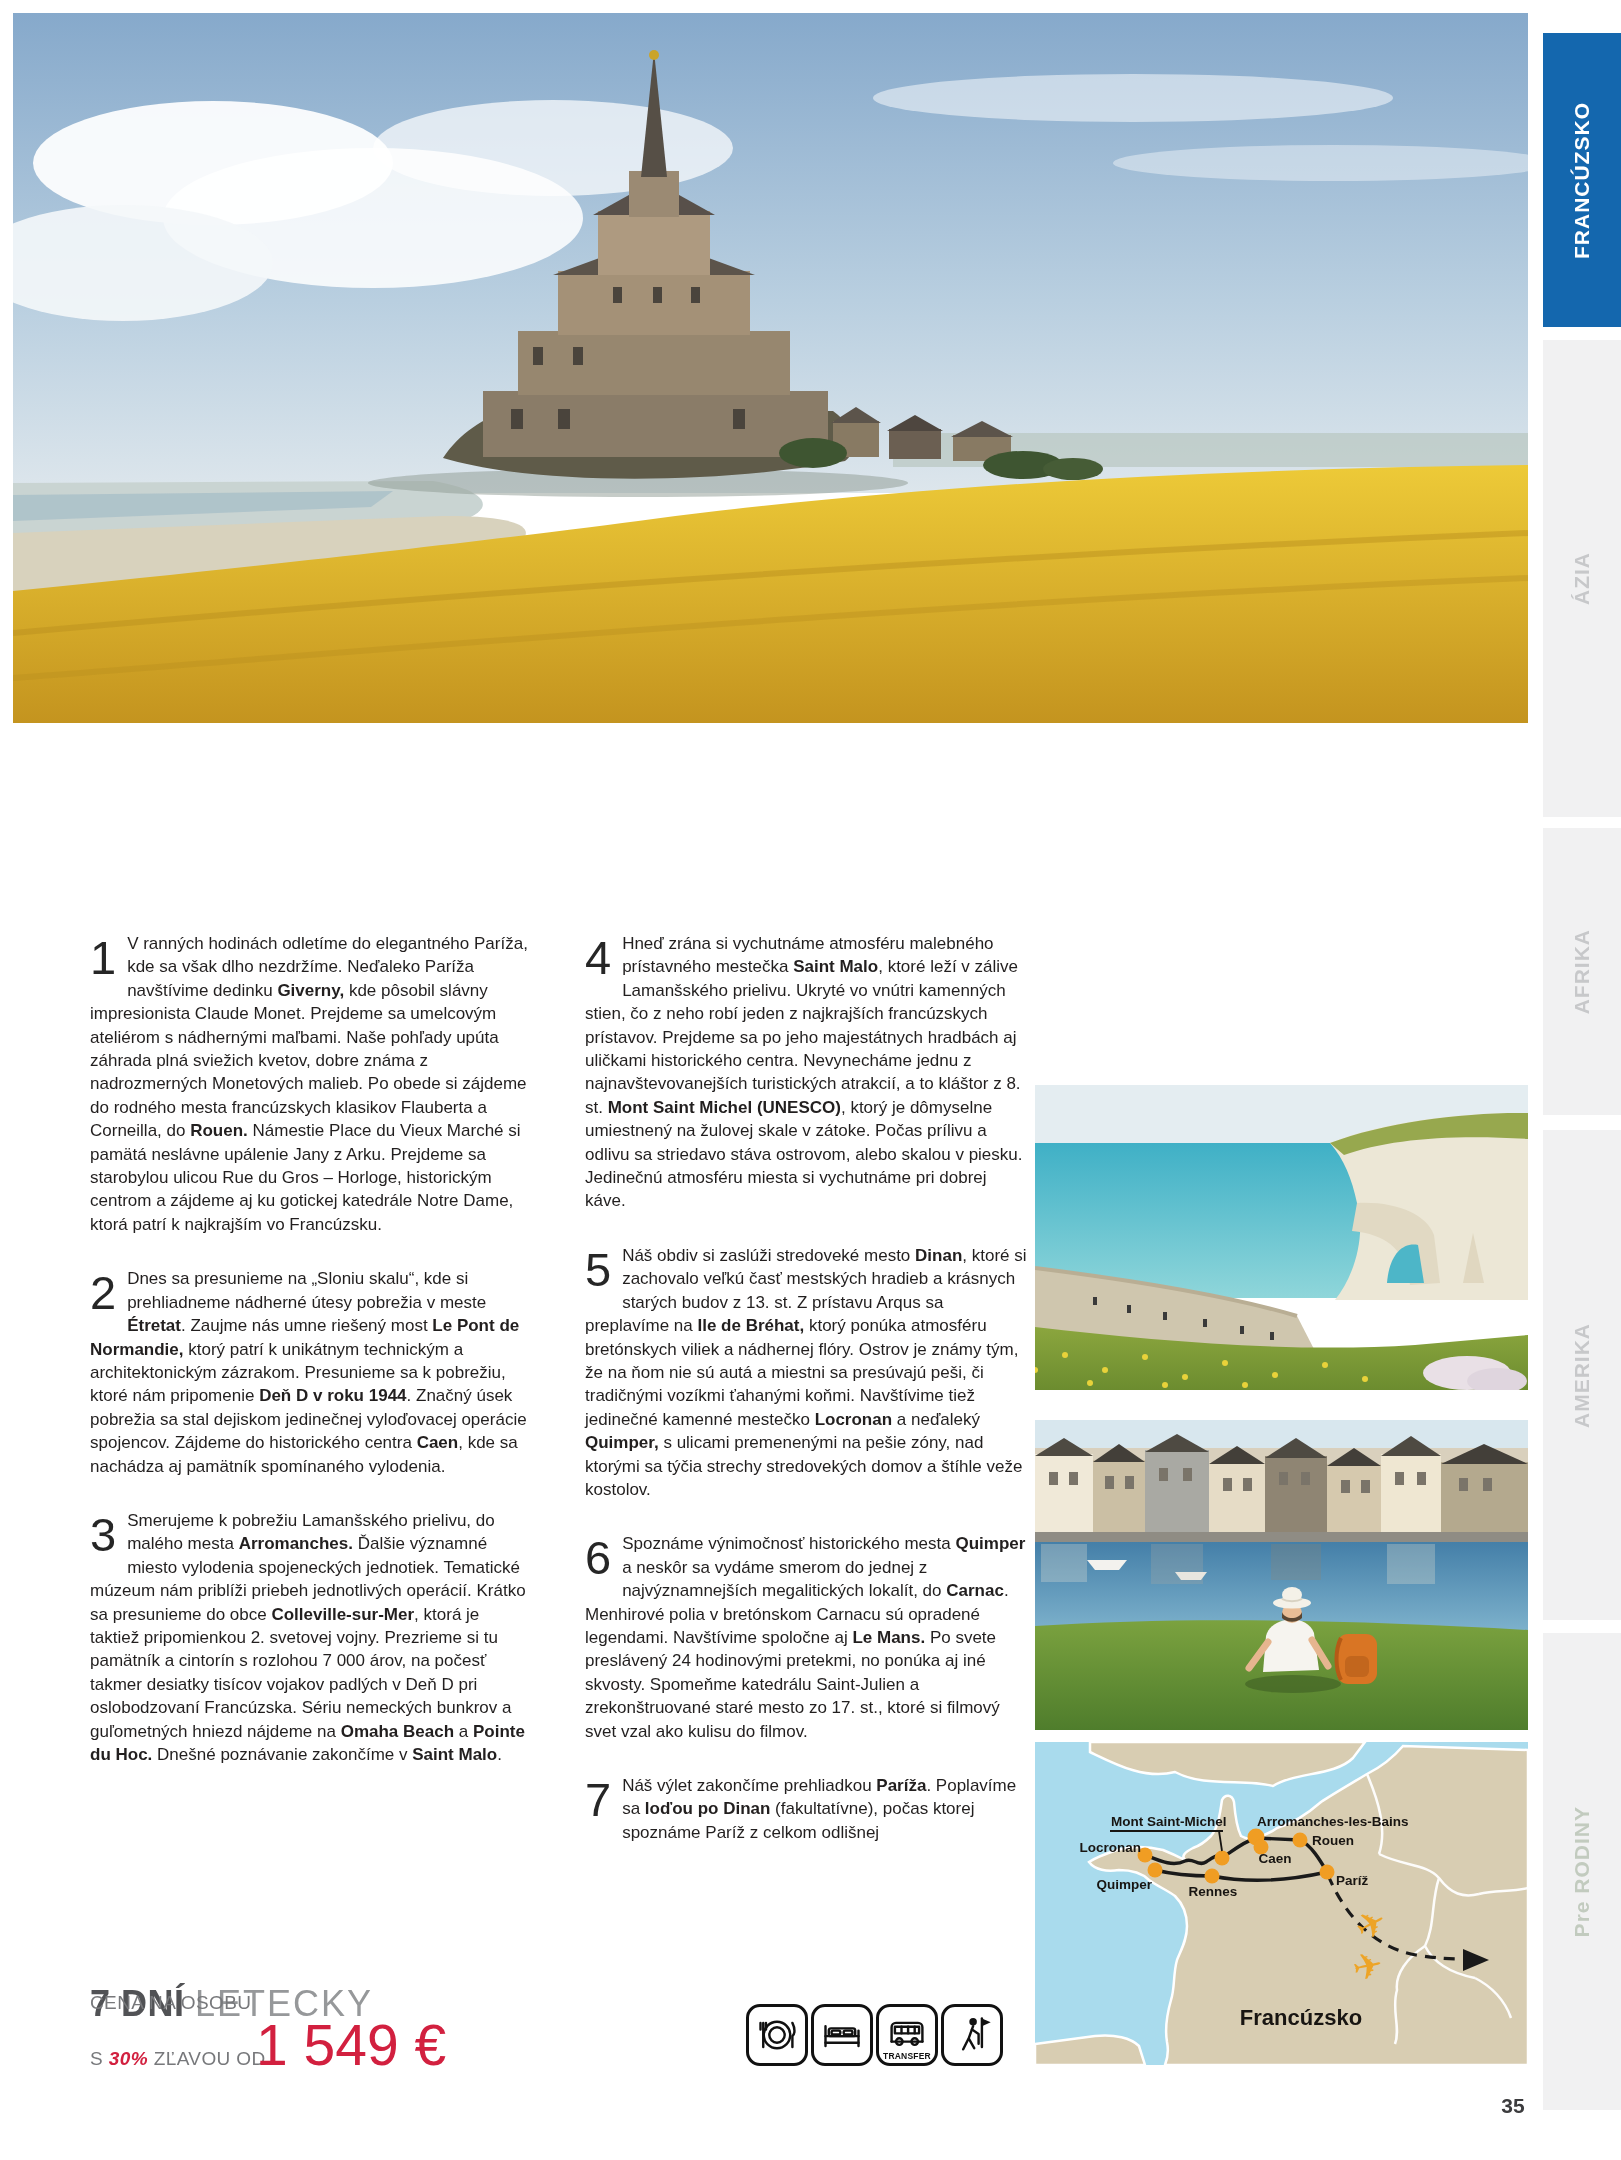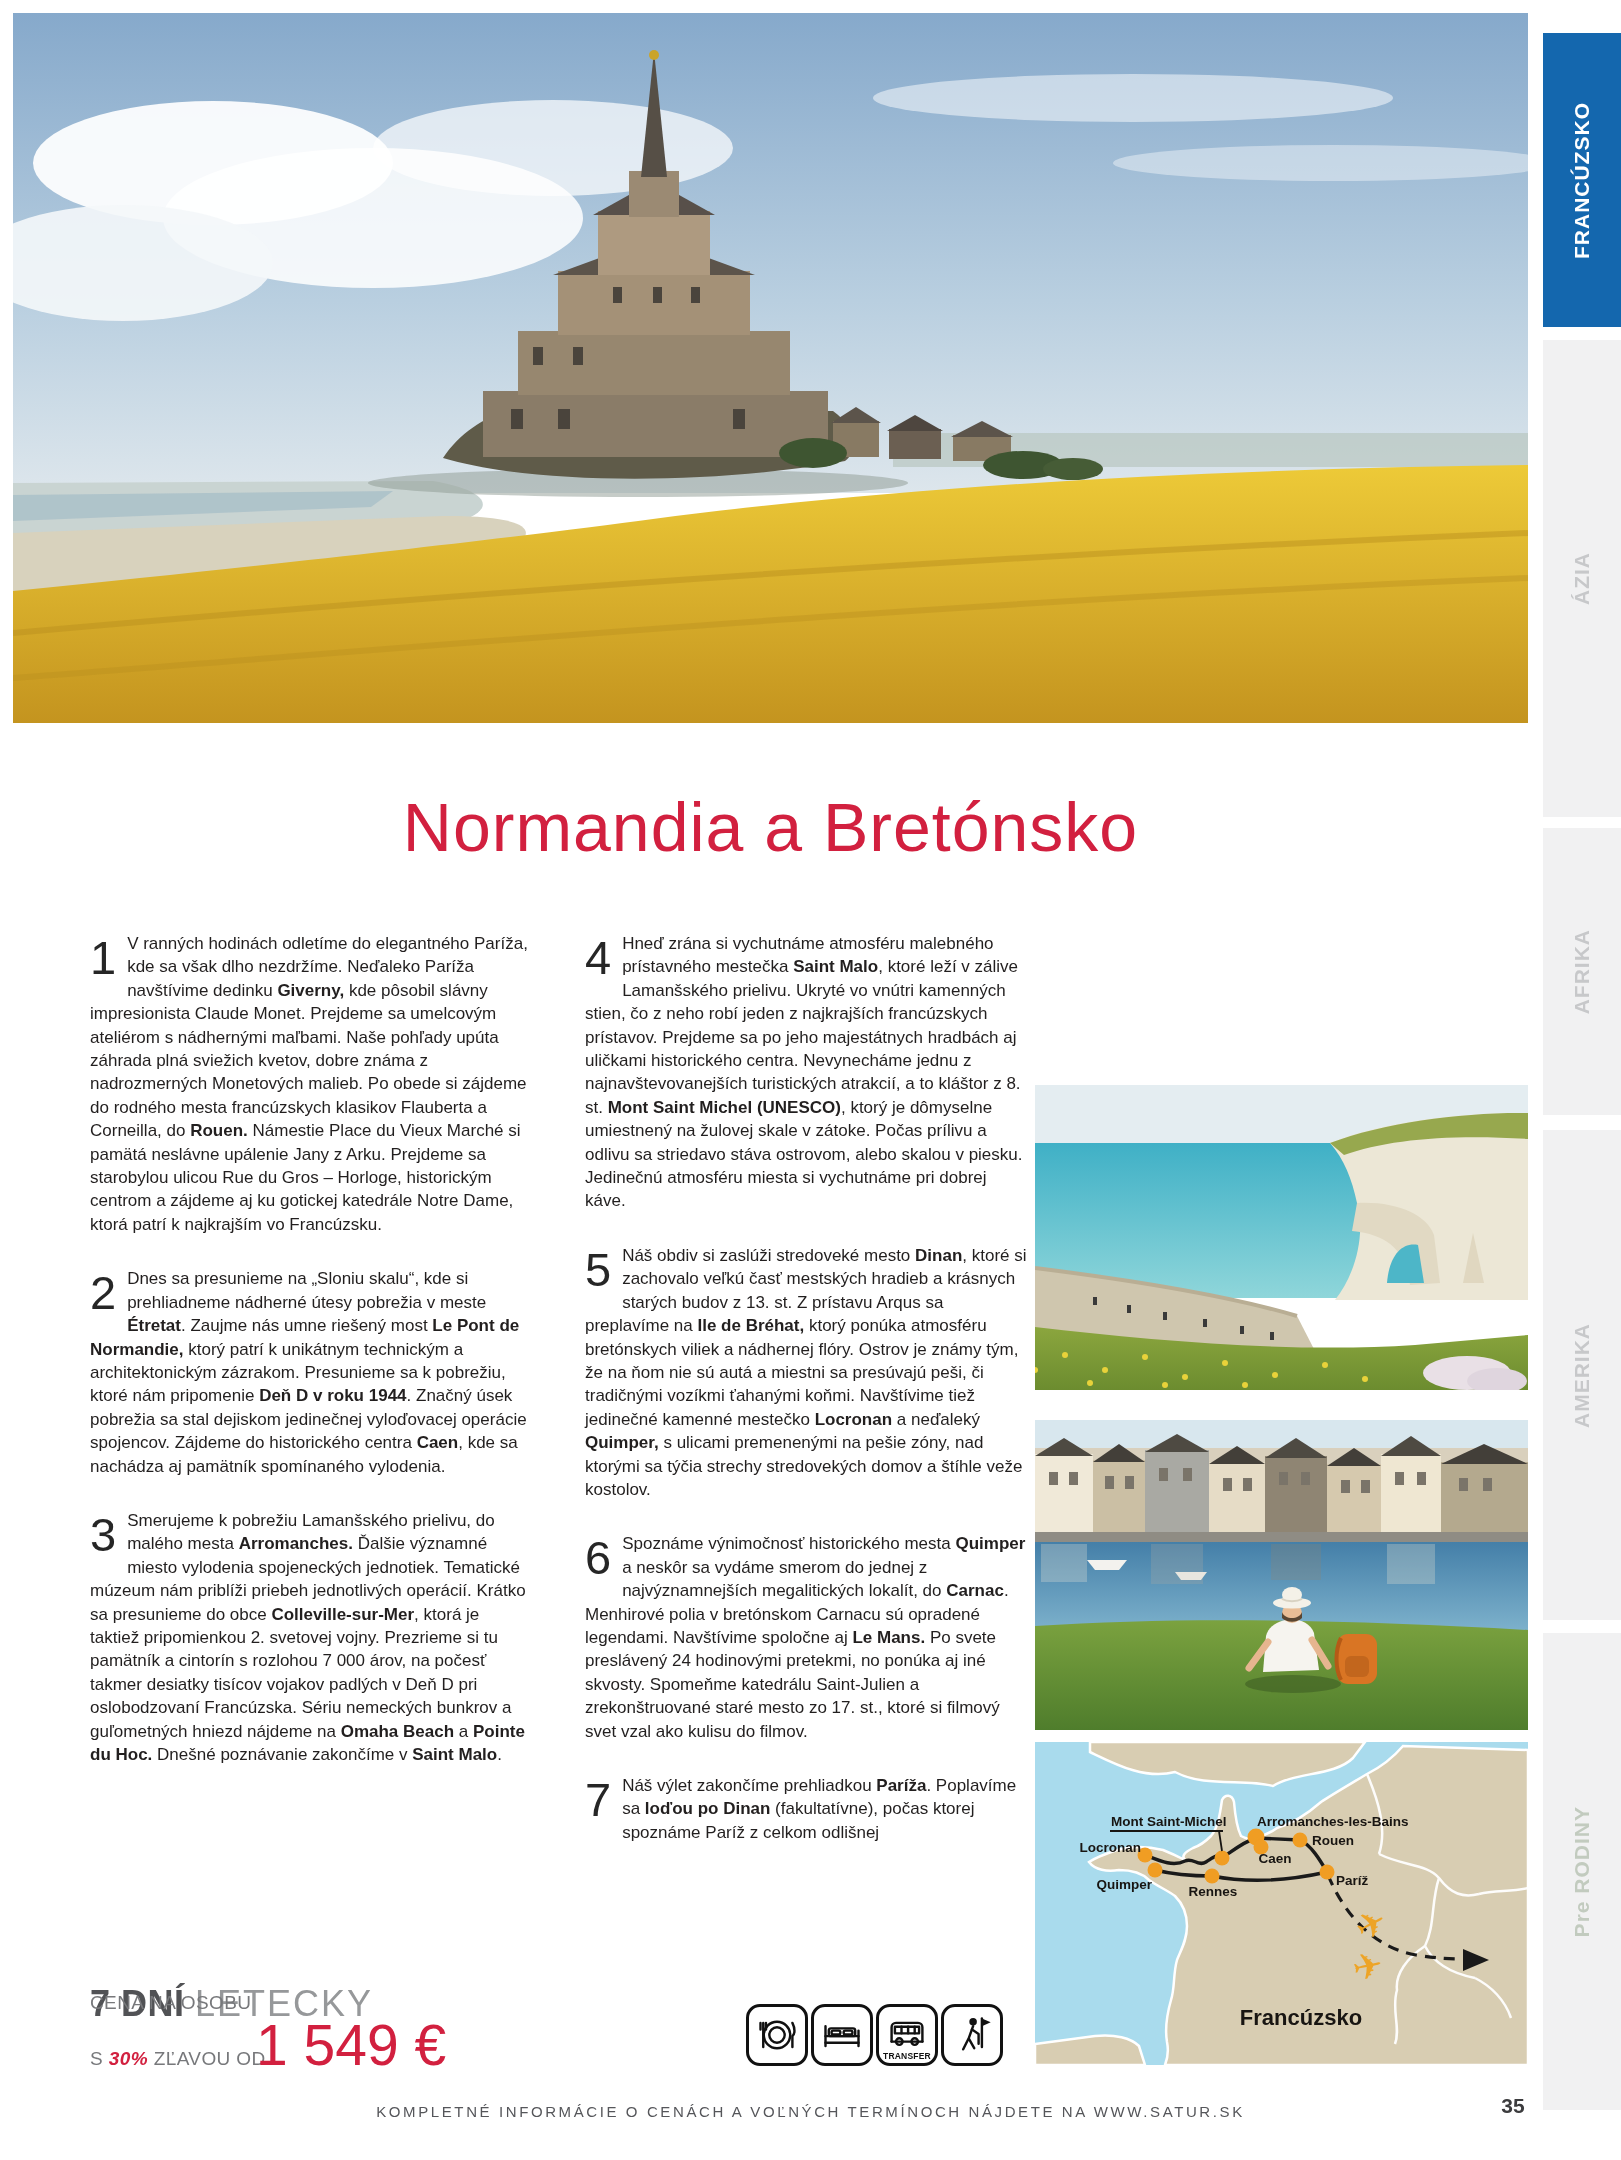--- a/index.html
+++ b/index.html
@@ -117,21 +117,20 @@
           <polygon points="874,418 902,402 930,418" fill="#4e463f"></polygon>
         <rect x="940" y="422" width="58" height="26" fill="#887a63"></rect>
           <polygon points="938,424 969,408 1000,424" fill="#5c544b"></polygon>
         <ellipse cx="800" cy="440" rx="34" ry="15" fill="#3e5531"></ellipse>
         <ellipse cx="1010" cy="452" rx="40" ry="14" fill="#3e5531"></ellipse>
         <ellipse cx="1060" cy="456" rx="30" ry="11" fill="#465c36"></ellipse>
       </g>
     </svg>
   </div>
 
-  <div class="main-title">Normandia a Bretónsko</div>
 
   <div class="col" id="col1">
     <p class="para"><span class="dnum">1</span><span>V ranných hodinách odletíme do elegantného Paríža, kde sa však dlho nezdržíme. Neďaleko Paríža navštívime dedinku </span><b>Giverny,</b><span> kde pôsobil slávny impresionista Claude Monet. Prejdeme sa umelcovým ateliérom s nádhernými maľbami. Naše pohľady upúta záhrada plná sviežich kvetov, dobre známa z nadrozmerných Monetových malieb. Po obede si zájdeme do rodného mesta francúzskych klasikov Flauberta a Corneilla, do </span><b>Rouen.</b><span> Námestie Place du Vieux Marché si pamätá neslávne upálenie Jany z Arku. Prejdeme sa starobylou ulicou Rue du Gros – Horloge, historickým centrom a zájdeme aj ku gotickej katedrále Notre Dame, ktorá patrí k najkrajším vo Francúzsku.</span></p>
     <p class="para"><span class="dnum">2</span><span>Dnes sa presunieme na „Sloniu skalu“, kde si prehliadneme nádherné útesy pobrežia v meste </span><b>Étretat</b><span>. Zaujme nás umne riešený most </span><b>Le Pont de Normandie,</b><span> ktorý patrí k unikátnym technickým a architektonickým zázrakom. Presunieme sa k pobrežiu, ktoré nám pripomenie </span><b>Deň D v roku 1944</b><span>. Značný úsek pobrežia sa stal dejiskom jedinečnej vyloďovacej operácie spojencov. Zájdeme do historického centra </span><b>Caen</b><span>, kde sa nachádza aj pamätník spomínaného vylodenia.</span></p>
     <p class="para"><span class="dnum">3</span><span>Smerujeme k pobrežiu Lamanšského prielivu, do malého mesta </span><b>Arromanches.</b><span> Ďalšie významné miesto vylodenia spojeneckých jednotiek. Tematické múzeum nám priblíži priebeh jednotlivých operácií. Krátko sa presunieme do obce </span><b>Colleville-sur-Mer</b><span>, ktorá je taktiež pripomienkou 2. svetovej vojny. Prezrieme si tu pamätník a cintorín s rozlohou 7 000 árov, na počesť takmer desiatky tisícov vojakov padlých v Deň D pri oslobodzovaní Francúzska. Sériu nemeckých bunkrov a guľometných hniezd nájdeme na </span><b>Omaha Beach</b><span> a </span><b>Pointe du Hoc.</b><span> Dnešné poznávanie zakončíme v </span><b>Saint Malo</b><span>.</span></p>
   </div>
   <div class="col" id="col2">
     <p class="para"><span class="dnum">4</span><span>Hneď zrána si vychutnáme atmosféru malebného prístavného mestečka </span><b>Saint Malo</b><span>, ktoré leží v zálive Lamanšského prielivu. Ukryté vo vnútri kamenných stien, čo z neho robí jeden z najkrajších francúzskych prístavov. Prejdeme sa po jeho majestátnych hradbách aj uličkami historického centra. Nevynecháme jednu z najnavštevovanejších turistických atrakcií, a to kláštor z 8. st. </span><b>Mont Saint Michel (UNESCO)</b><span>, ktorý je dômyselne umiestnený na žulovej skale v zátoke. Počas prílivu a odlivu sa striedavo stáva ostrovom, alebo skalou v piesku. Jedinečnú atmosféru miesta si vychutnáme pri dobrej káve.</span></p>
     <p class="para"><span class="dnum">5</span><span>Náš obdiv si zaslúži stredoveké mesto </span><b>Dinan</b><span>, ktoré si zachovalo veľkú časť mestských hradieb a krásnych starých budov z 13. st. Z prístavu Arqus sa preplavíme na </span><b>Ile de Bréhat,</b><span> ktorý ponúka atmosféru bretónskych viliek a nádhernej flóry. Ostrov je známy tým, že na ňom nie sú autá a miestni sa presúvajú peši, či tradičnými vozíkmi ťahanými koňmi. Navštívime tiež jedinečné kamenné mestečko </span><b>Locronan</b><span> a neďaleký </span><b>Quimper,</b><span> s ulicami premenenými na pešie zóny, nad ktorými sa týčia strechy stredovekých domov a štíhle veže kostolov.</span></p>
     <p class="para"><span class="dnum">6</span><span>Spoznáme výnimočnosť historického mesta </span><b>Quimper</b><span> a neskôr sa vydáme smerom do jednej z najvýznamnejších megalitických lokalít, do </span><b>Carnac</b><span>. Menhirové polia v bretónskom Carnacu sú opradené legendami. Navštívime spoločne aj </span><b>Le Mans.</b><span> Po svete preslávený 24 hodinovými pretekmi, no ponúka aj iné skvosty. Spomeňme katedrálu Saint-Julien a zrekonštruované staré mesto zo 17. st., ktoré si filmový svet vzal ako kulisu do filmov.</span></p>
@@ -377,16 +376,15 @@
       <svg viewBox="0 0 40 40" stroke="#111" stroke-width="2.2" fill="none" stroke-linecap="round" stroke-linejoin="round">
         <circle cx="21" cy="8" r="3.4" fill="#111" stroke="none"></circle>
         <path d="M21,12 L17,23 M17,23 L12,33 M17,23 L22,32"></path>
         <path d="M20,15 L26,19 L26,28"></path>
         <path d="M29,5 V31"></path>
         <polygon points="29,5 37,8.5 29,12" fill="#111" stroke="none"></polygon>
       </svg>
     </div>
   </div>
 
-  <div class="footer">KOMPLETNÉ INFORMÁCIE O CENÁCH A VOĽNÝCH TERMÍNOCH NÁJDETE NA WWW.SATUR.SK</div>
   <div class="pagenum">35</div>
 
 </div>
 
 </body></html>

